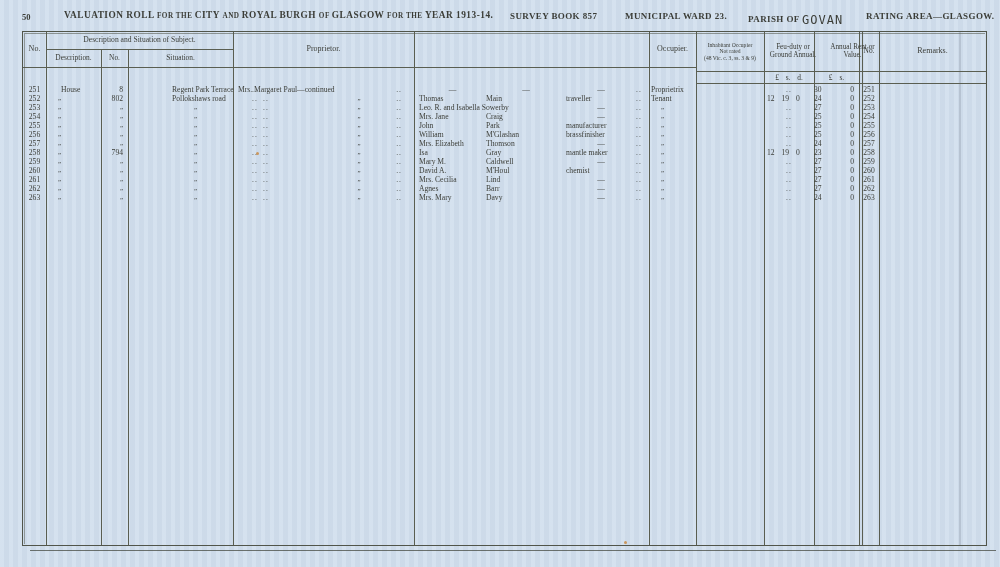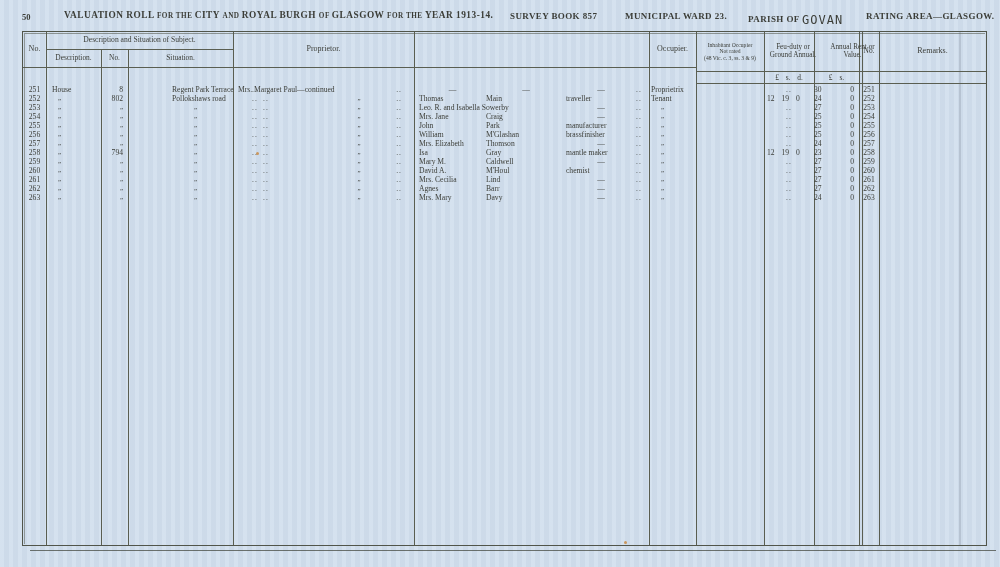--- a/index.html
+++ b/index.html
@@ -34,21 +34,21 @@
   .hc.small{font-size:5.6px;line-height:6.2px;white-space:normal;}
   .hc.med{font-size:7.2px;line-height:7.8px;white-space:normal;}
   .units{position:absolute;display:flex;align-items:center;justify-content:center;
          font-size:7.4px;word-spacing:5px;}
   
   .rows{position:absolute;left:0;top:53px;right:0;}
   .row{display:flex;height:9px;line-height:9px;font-size:7.6px;white-space:nowrap;}
   .row span, .row div{box-sizing:border-box;}
   .c{flex:none;overflow:visible;}
   .c-no1{width:23px;text-align:center;}
-  .c-desc{width:55px;padding-left:6px;}
+  .c-desc{width:55px;padding-left:15px;}
   .c-hno{width:27px;text-align:right;padding-right:5px;}
   .c-sit{width:105px;display:flex;}
   .sit-main{flex:none;width:84px;padding-left:4px;margin-left:40px;}
   .c-prop{width:181px;display:flex;}
   .p1{flex:none;width:106px;padding-left:5px;}
   .p2{flex:none;width:40px;text-align:center;}
   .p3{flex:1;text-align:right;padding-right:12px;}
   .c-ten{width:235px;display:flex;}
   .t1{flex:none;width:72px;padding-left:5px;}
   .t2{flex:none;width:80px;}

